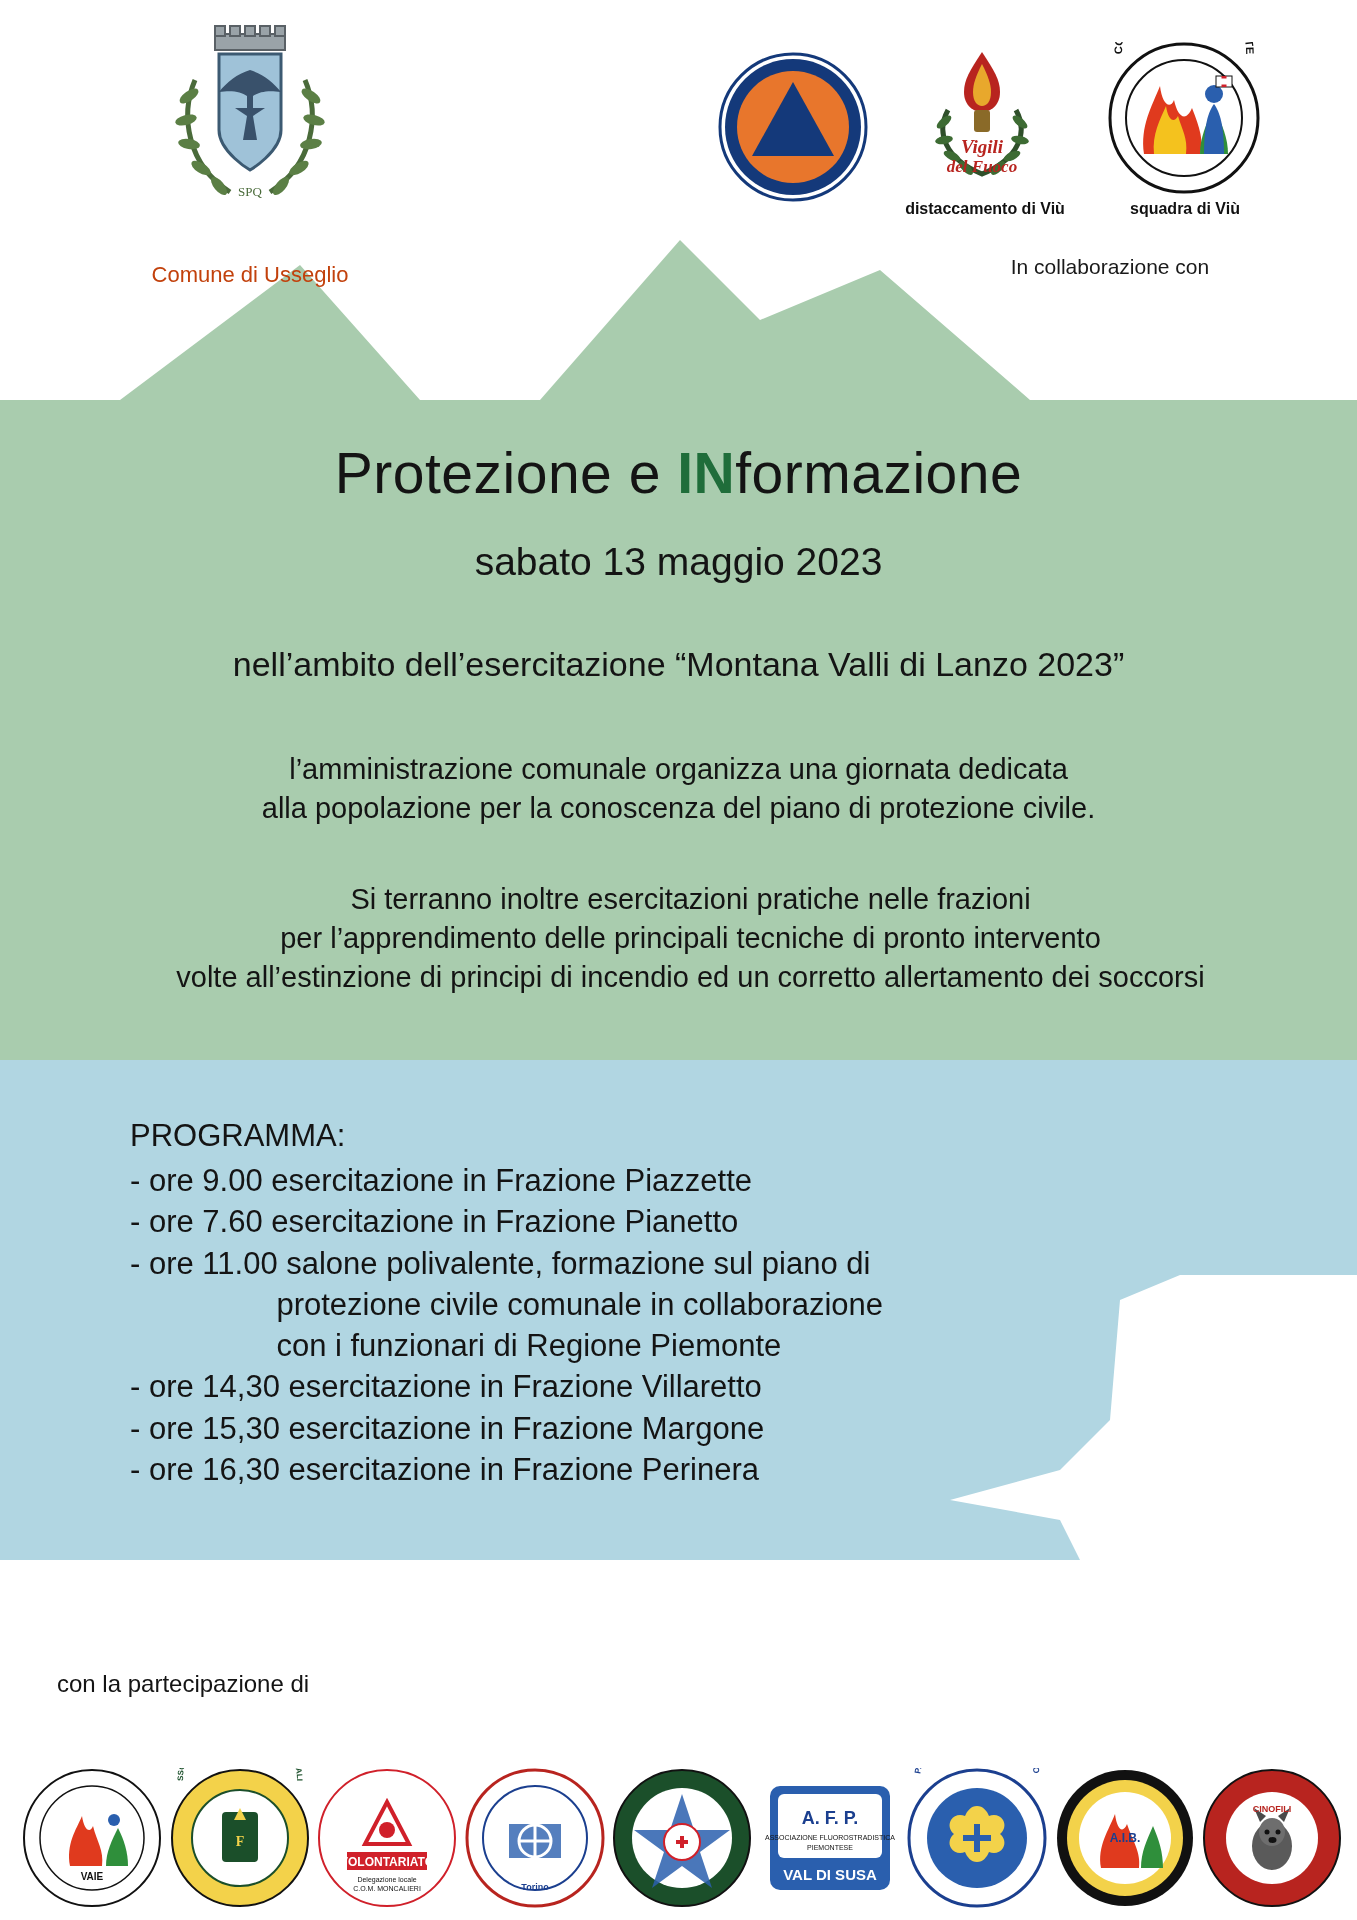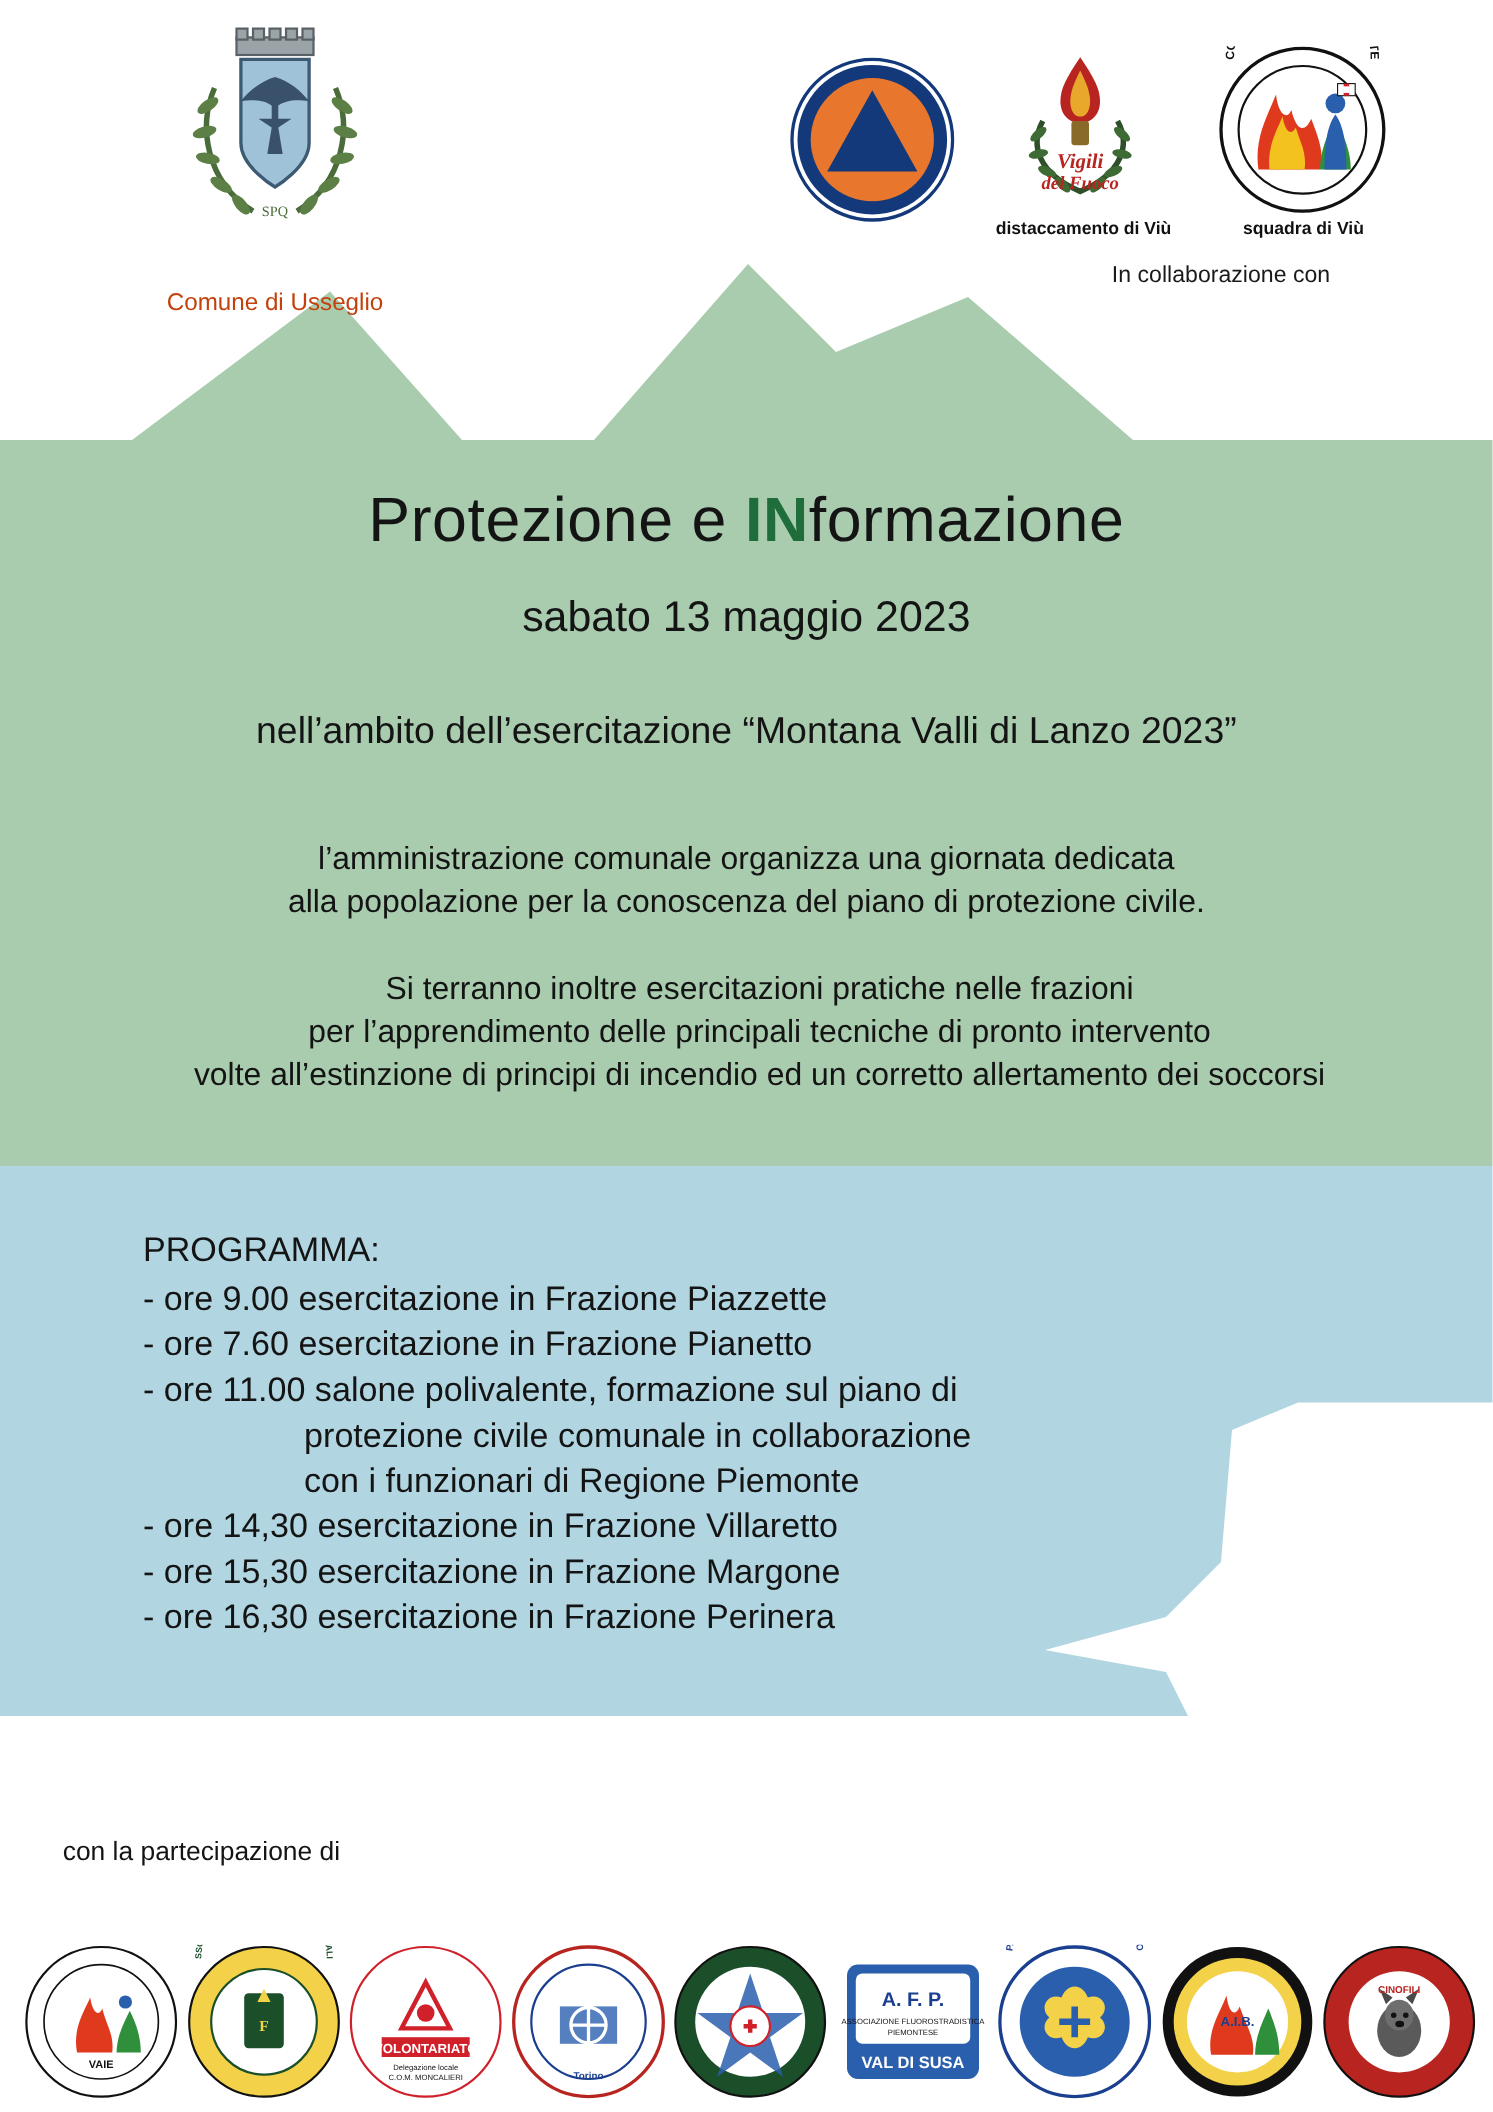--- a/index.html
+++ b/index.html
@@ -45,21 +45,21 @@
     top: 262px;
     width: 300px;
     text-align: center;
     font-size: 22px;
     color: #c2410c;
   }
 
   .collab-caption {
     position: absolute;
     left: 960px;
-    top: 238px;
+    top: 255px;
     width: 300px;
     text-align: center;
     font-size: 21px;
     color: #1a1a1a;
   }
 
   .logo-pc {
     position: absolute;
     left: 718px;
     top: 52px;
@@ -128,21 +128,20 @@
   }
 
   .para1 {
     position: absolute;
     top: 750px;
     left: 0; right: 0;
     text-align: center;
     font-size: 29px;
     line-height: 1.35;
     color: #141414;
-    margin-top: 12px;
   }
 
   .para2 {
     position: absolute;
     top: 880px;
     left: 0; right: 0;
     text-align: center;
     font-size: 29px;
     line-height: 1.35;
     color: #141414;

